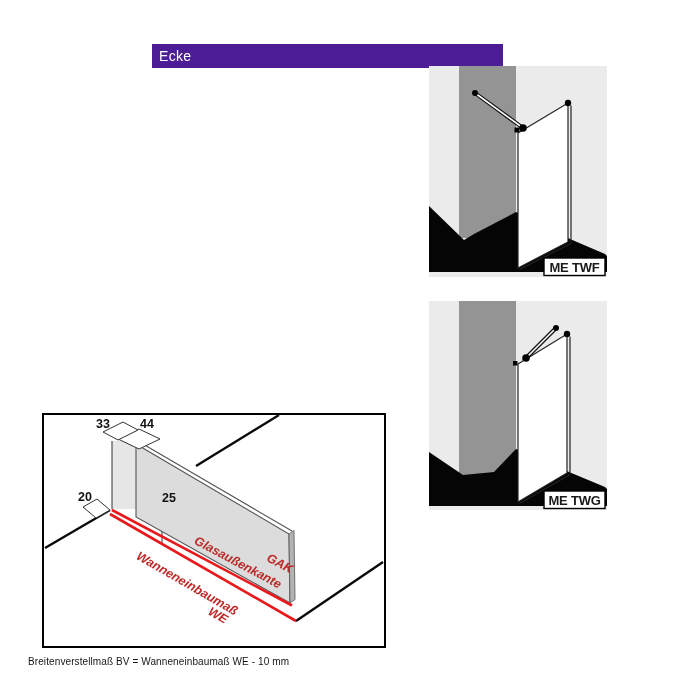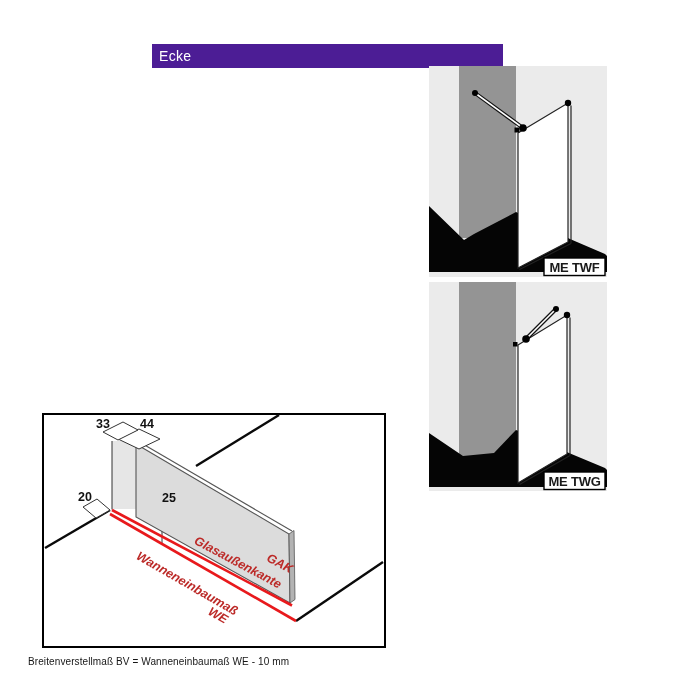--- a/index.html
+++ b/index.html
@@ -7,21 +7,21 @@
     width:700px;height:700px;position:relative;background:#ffffff;
     font-family:"Liberation Sans",sans-serif;overflow:hidden;
   }
   .header-bar{
     position:absolute;left:152px;top:10px;width:351px;height:24px;
     background:#4c1d95;color:#ffffff;font-size:14px;line-height:24px;
     padding-left:7px;box-sizing:border-box;letter-spacing:.3px;font-weight:normal;margin-top:34px;
   }
   .panel{position:absolute;left:429px;width:178px;text-align:center;}
   .panel.twf{top:66px;height:211px;}
-  .panel.twg{top:282px;height:250px;}
+  .panel.twg{top:301px;height:250px;}
   .drawing{position:absolute;left:42px;top:413px;width:340px;height:235px;}
   .caption{
     position:absolute;left:28px;top:656px;font-size:10px;color:#161616;
     letter-spacing:.1px;
   }
   svg{display:block;}
   svg text{font-family:"Liberation Sans",sans-serif;}
   .dim-txt{font-size:12.5px;font-weight:bold;fill:#111111;}
   .red-txt{font-size:12.5px;font-weight:bold;font-style:italic;}
   .model-txt{font-size:13px;font-weight:bold;fill:#1a1a1a;letter-spacing:-0.2px;}

